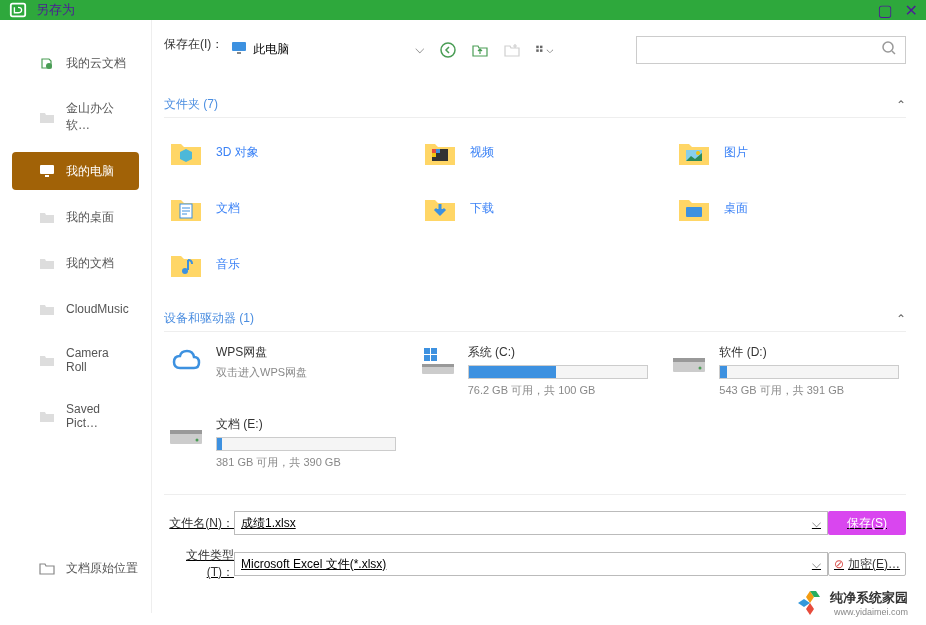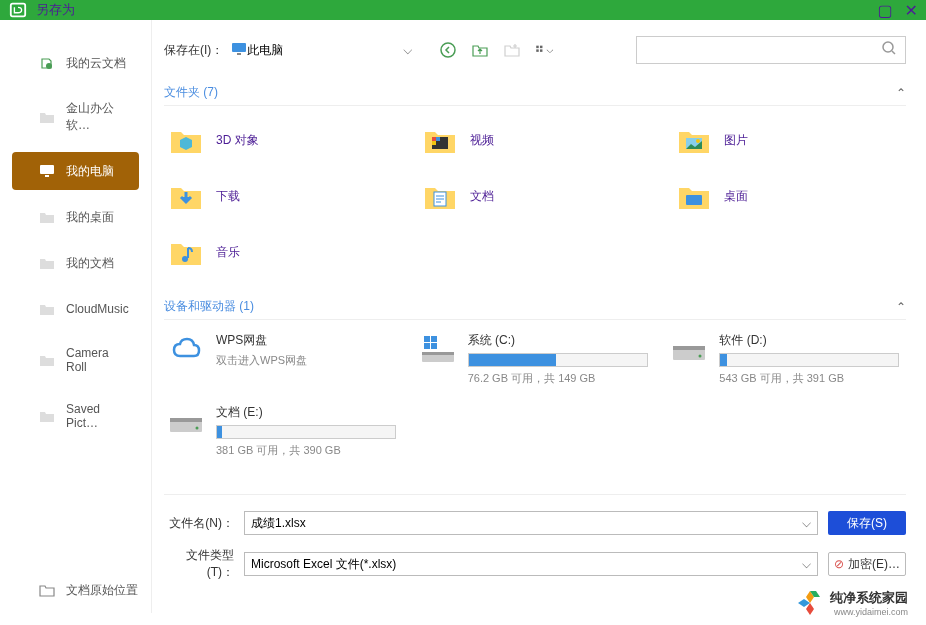--- a/index.html
+++ b/index.html
@@ -8,58 +8,58 @@
     .titlebar-logo { width: 20px; height: 20px; display: flex; align-items: center; justify-content: center; margin-right: 8px; }
     .titlebar-title { font-size: 13px; flex: 1; }
     .titlebar-btns { display: flex; gap: 12px; }
     .titlebar-btn { cursor: pointer; font-size: 16px; }
     
     .main-area { display: flex; height: 593px; }
     .sidebar { width: 152px; padding-top: 16px; border-right: 1px solid #eee; }
     .sidebar-item { display: flex; align-items: center; padding: 10px 12px 10px 26px; font-size: 12px; color: #555; cursor: pointer; margin: 8px 12px; border-radius: 4px; }
     .sidebar-item.active { background: #a16207; color: #fff; }
     .sidebar-icon { width: 18px; height: 18px; margin-right: 10px; display: inline-flex; align-items: center; justify-content: center; }
-    .sidebar-bottom { position: absolute; bottom: 8px; left: 0; width: 172px; }
+    .sidebar-bottom { position: absolute; bottom: 30px; left: 0; width: 172px; }
     
     .content { flex: 1; padding: 16px 20px 0 12px; display: flex; flex-direction: column; }
-    .toolbar { display: flex; align-items: center; gap: 8px; margin-bottom: 16px; }
+    .toolbar { display: flex; gap: 8px; margin-bottom: 28px; }
     .toolbar-label { font-size: 12px; color: #333; }
-    .location-select { flex: 0 0 200px; height: 26px; border: none; display: flex; align-items: center; font-size: 12px; }
+    .location-select { flex: 0 0 200px; height: 26px; border: none; display: flex; align-items: center; gap: 6px; font-size: 12px; }
     .location-chevron { margin-left: auto; color: #666; }
     .toolbar-icons { display: flex; gap: 14px; align-items: center; }
     .toolbar-icon { width: 18px; height: 18px; display: inline-flex; align-items: center; justify-content: center; cursor: pointer; color: #4a9d55; }
     .search-box { margin-left: auto; width: 270px; height: 28px; border: 1px solid #ccc; display: flex; align-items: center; padding: 0 8px; }
     .search-input { border: none; outline: none; flex: 1; font-size: 12px; }
     .search-icon { color: #999; }
     
     .section-header { display: flex; align-items: center; font-size: 12px; color: #4a8de0; padding: 4px 0; border-bottom: 1px solid #eee; margin-bottom: 8px; }
     .section-header .chevron { margin-left: auto; color: #666; cursor: pointer; }
     
     .folders-grid { display: grid; grid-template-columns: repeat(3, 1fr); gap: 4px 20px; margin-bottom: 16px; }
     .folder-item { display: flex; align-items: center; gap: 12px; padding: 8px 4px; cursor: pointer; }
     .folder-icon { width: 36px; height: 36px; position: relative; }
-    .folder-label { font-size: 12px; color: #4c1d95; }
+    .folder-label { font-size: 12px; color: #3b82f6; }
     
     .drives-grid { display: grid; grid-template-columns: repeat(3, 1fr); gap: 10px 13px; margin-bottom: 14px; }
     .drive-item { display: flex; gap: 12px; padding: 4px; cursor: pointer; }
     .drive-icon { width: 36px; height: 36px; flex-shrink: 0; }
     .drive-info { flex: 1; }
     .drive-name { font-size: 12px; color: #333; margin-bottom: 4px; }
     .drive-bar { width: 180px; height: 14px; border: 1px solid #ccc; background: #f5f5f5; margin-bottom: 4px; }
     .drive-bar-fill { height: 100%; background: #2ea83c; }
     .drive-bar.blue .drive-bar-fill { background: #3d91e0; }
     .drive-text { font-size: 11px; color: #888; }
     .drive-sub { font-size: 11px; color: #888; }
     
     .bottom-section { margin-top: auto; padding-bottom: 20px; border-top: 1px solid #eee; padding-top: 16px; }
-    .form-row { display: flex; align-items: center; gap: 10px; margin-bottom: 12px; }
+    .form-row { display: flex; align-items: center; margin-bottom: 12px; text-decoration: underline; }
     .form-label { font-size: 12px; color: #333; width: 70px; text-align: right; }
     .form-select { flex: 1; height: 24px; border: 1px solid #bbb; padding: 0 6px; font-size: 12px; display: flex; align-items: center; }
     .form-select .chevron { margin-left: auto; color: #666; }
-    .save-btn { width: 78px; height: 24px; background: #1d4ed8; color: #fff; border: none; font-size: 12px; cursor: pointer; border-radius: 2px; }
+    .save-btn { width: 78px; height: 24px; background: #d946ef; color: #fff; border: none; font-size: 12px; cursor: pointer; border-radius: 2px; }
     .encrypt-btn { width: 78px; height: 24px; background: #fff; color: #333; border: 1px solid #bbb; font-size: 12px; cursor: pointer; display: flex; align-items: center; justify-content: center; gap: 4px; border-radius: 2px; }
     .encrypt-icon { color: #d9534f; }
     
     .watermark { position: absolute; right: 18px; bottom: 8px; display: flex; align-items: center; gap: 6px; font-size: 13px; font-weight: bold; color: #333; text-align: right; }
     .watermark-sub { font-size: 9px; color: #888; font-weight: normal; display: block; }
     .watermark-logo { width: 28px; height: 28px; }
   </style>
 </head>
 <body>
 
@@ -233,32 +233,32 @@
               <path d="M3 10h10l3 3h17v18H3z" fill="#ffd666"></path>
               <rect x="10" y="16" width="16" height="11" fill="#87ceeb"></rect>
               <circle cx="22" cy="19" r="2" fill="#f1c40f"></circle>
               <path d="M10 27l5-5 4 3 7-6v8z" fill="#2e8b57"></path>
             </svg></span>
         <span class="folder-label">图片</span>
       </div>
       <div class="folder-item">
         <span class="folder-icon"><svg width="36" height="36" viewBox="0 0 36 36">
               <path d="M3 10h10l3 3h17v18H3z" fill="#ffd666"></path>
+              <rect x="12" y="14" width="12" height="14" fill="#fff" stroke="#3d91e0"></rect>
+              <path d="M14 18h8M14 21h8M14 24h5" stroke="#3d91e0" stroke-width="1"></path>
+            </svg></span>
+        <span class="folder-label">文档</span>
+      </div>
+      <div class="folder-item">
+        <span class="folder-icon"><svg width="36" height="36" viewBox="0 0 36 36">
+              <path d="M3 10h10l3 3h17v18H3z" fill="#ffd666"></path>
               <path d="M18 14v8m-5-3l5 5 5-5" fill="none" stroke="#3d91e0" stroke-width="3"></path>
               <path d="M13 19l5 5 5-5z" fill="#3d91e0"></path>
             </svg></span>
         <span class="folder-label">下载</span>
-      </div>
-      <div class="folder-item">
-        <span class="folder-icon"><svg width="36" height="36" viewBox="0 0 36 36">
-              <path d="M3 10h10l3 3h17v18H3z" fill="#ffd666"></path>
-              <rect x="12" y="14" width="12" height="14" fill="#fff" stroke="#3d91e0"></rect>
-              <path d="M14 18h8M14 21h8M14 24h5" stroke="#3d91e0" stroke-width="1"></path>
-            </svg></span>
-        <span class="folder-label">文档</span>
       </div>
       <div class="folder-item">
         <span class="folder-icon"><svg width="36" height="36" viewBox="0 0 36 36">
               <path d="M3 10h10l3 3h17v18H3z" fill="#ffd666"></path>
               <rect x="10" y="17" width="16" height="10" rx="1" fill="#3d91e0"></rect>
             </svg></span>
         <span class="folder-label">桌面</span>
       </div>
       <div class="folder-item">
         <span class="folder-icon"><svg width="36" height="36" viewBox="0 0 36 36">
@@ -292,21 +292,21 @@
               <rect x="4" y="4" width="6" height="6" fill="#3d91e0"></rect>
               <rect x="11" y="4" width="6" height="6" fill="#3d91e0"></rect>
               <rect x="4" y="11" width="6" height="6" fill="#3d91e0"></rect>
               <rect x="11" y="11" width="6" height="6" fill="#3d91e0"></rect>
             </svg></span>
         <div class="drive-info">
           <div class="drive-name">系统 (C:)</div>
           <div class="drive-bar blue">
               <div class="drive-bar-fill" style="width:49%"></div>
             </div>
-          <div class="drive-text">76.2 GB 可用，共 149 GB</div>
+          <div class="drive-text">76.2 GB 可用，共 100 GB</div>
         </div>
       </div>
       <div class="drive-item">
         <span class="drive-icon"><svg width="36" height="36" viewBox="0 0 36 36">
               <rect x="2" y="14" width="32" height="14" rx="1" fill="#ccc"></rect>
               <rect x="2" y="14" width="32" height="4" fill="#999"></rect>
               <circle cx="29" cy="24" r="1.5" fill="#4a9d55"></circle>
             </svg></span>
         <div class="drive-info">
           <div class="drive-name">软件 (D:)</div>

